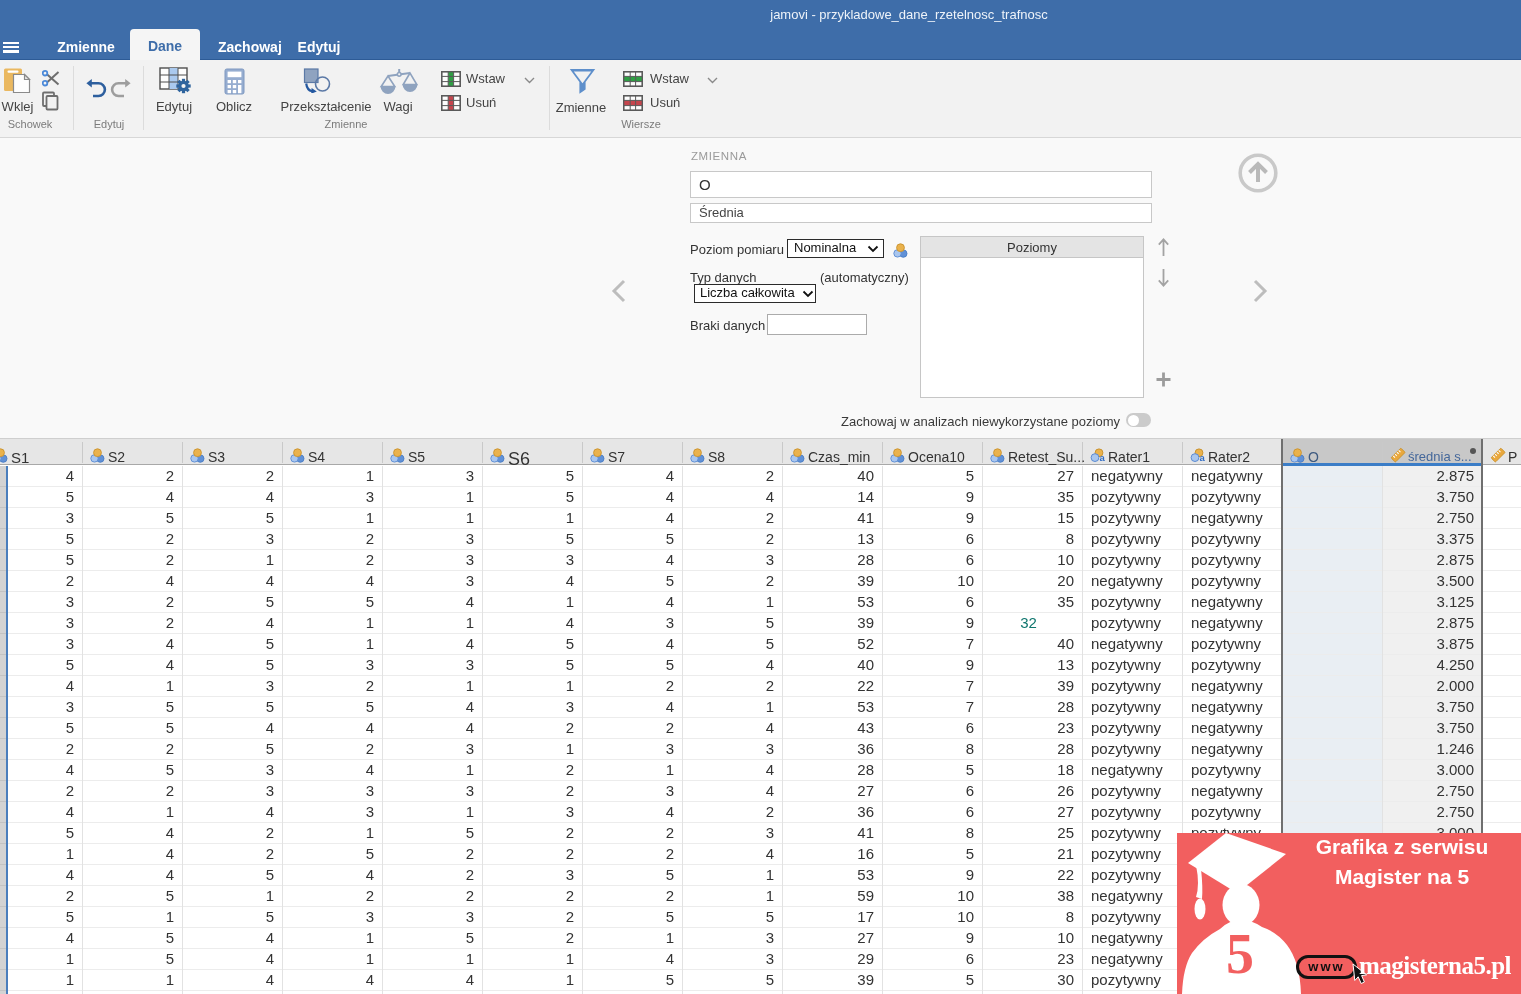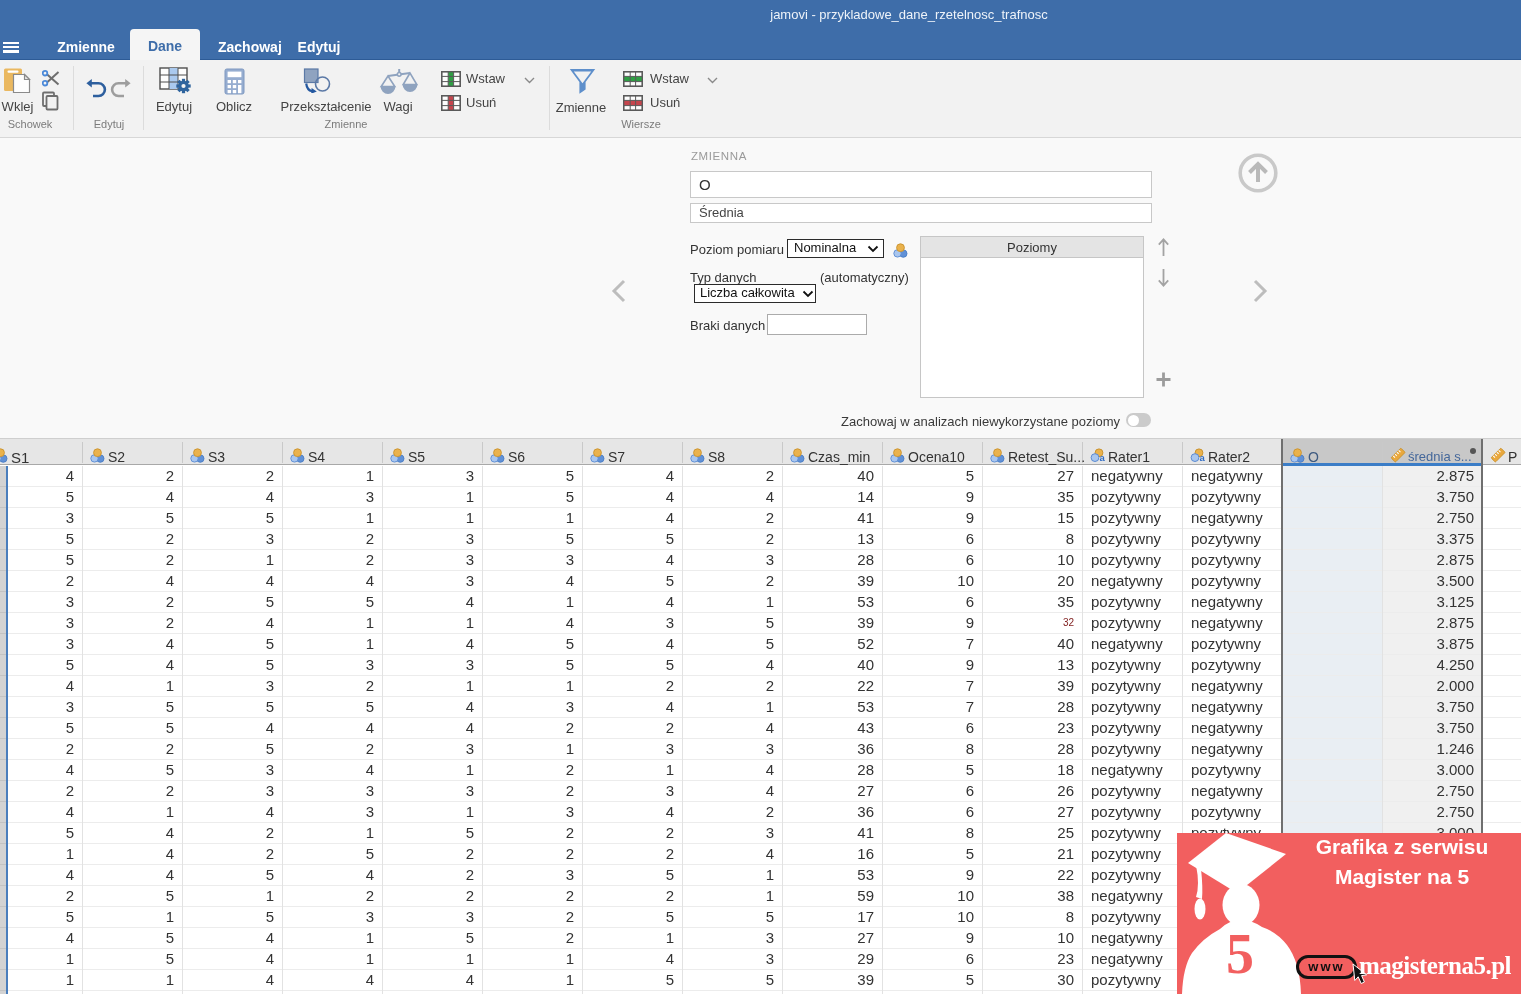--- a/index.html
+++ b/index.html
@@ -237,21 +237,21 @@
 <circle cx="4.5" cy="10.4" r="3.7" fill="#a9c6ee" stroke="#5b8bd2" stroke-width="0.9"></circle>
 <circle cx="7.5" cy="4.7" r="3.9" fill="#eab24c" stroke="#c9922e" stroke-width="0.9"></circle>
 </svg>
 <div class="abs" style="left:408px;top:449px;font-size:14px;color:#333;white-space:nowrap">S5</div>
 <div class="abs" style="left:582px;top:442px;width:1px;height:21px;background:#c9c9c9"></div>
 <svg style="position:absolute;left:490px;top:448px" width="15" height="15" viewBox="0 0 15 15">
 <circle cx="10.3" cy="10.6" r="3.7" fill="#6191d6" stroke="#4a7dc4" stroke-width="0.9"></circle>
 <circle cx="4.5" cy="10.4" r="3.7" fill="#a9c6ee" stroke="#5b8bd2" stroke-width="0.9"></circle>
 <circle cx="7.5" cy="4.7" r="3.9" fill="#eab24c" stroke="#c9922e" stroke-width="0.9"></circle>
 </svg>
-<div class="abs" style="left:508px;top:449px;font-size:14px;color:#333;white-space:nowrap">S6</div>
+<div class="abs" style="left:508px;top:449px;font-size:18px;color:#333;white-space:nowrap">S6</div>
 <div class="abs" style="left:682px;top:442px;width:1px;height:21px;background:#c9c9c9"></div>
 <svg style="position:absolute;left:590px;top:448px" width="15" height="15" viewBox="0 0 15 15">
 <circle cx="10.3" cy="10.6" r="3.7" fill="#6191d6" stroke="#4a7dc4" stroke-width="0.9"></circle>
 <circle cx="4.5" cy="10.4" r="3.7" fill="#a9c6ee" stroke="#5b8bd2" stroke-width="0.9"></circle>
 <circle cx="7.5" cy="4.7" r="3.9" fill="#eab24c" stroke="#c9922e" stroke-width="0.9"></circle>
 </svg>
 <div class="abs" style="left:608px;top:449px;font-size:14px;color:#333;white-space:nowrap">S7</div>
 <div class="abs" style="left:782px;top:442px;width:1px;height:21px;background:#c9c9c9"></div>
 <svg style="position:absolute;left:690px;top:448px" width="15" height="15" viewBox="0 0 15 15">
 <circle cx="10.3" cy="10.6" r="3.7" fill="#6191d6" stroke="#4a7dc4" stroke-width="0.9"></circle>
@@ -607,21 +607,21 @@
     <div style="height:4px"></div>
   </div>
 <div class="abs" style="left:983px;top:466px;width:100px;background:#fff;border-right:1px solid #e2e2e2">
     <div style="height:21px;line-height:20px;border-bottom:1px solid #ececec;text-align:right;padding-right:8px;font-size:15px;color:#333">27</div>
     <div style="height:21px;line-height:20px;border-bottom:1px solid #ececec;text-align:right;padding-right:8px;font-size:15px;color:#333">35</div>
     <div style="height:21px;line-height:20px;border-bottom:1px solid #ececec;text-align:right;padding-right:8px;font-size:15px;color:#333">15</div>
     <div style="height:21px;line-height:20px;border-bottom:1px solid #ececec;text-align:right;padding-right:8px;font-size:15px;color:#333">8</div>
     <div style="height:21px;line-height:20px;border-bottom:1px solid #ececec;text-align:right;padding-right:8px;font-size:15px;color:#333">10</div>
     <div style="height:21px;line-height:20px;border-bottom:1px solid #ececec;text-align:right;padding-right:8px;font-size:15px;color:#333">20</div>
     <div style="height:21px;line-height:20px;border-bottom:1px solid #ececec;text-align:right;padding-right:8px;font-size:15px;color:#333">35</div>
-    <div style="height:21px;line-height:20px;border-bottom:1px solid #ececec;text-align:right;padding-right:8px;font-size:10px;color:#7f1d1d">32</div>
+    <div style="height:21px;line-height:20px;border-bottom:1px solid #ececec;text-align:center;padding-right:8px;font-size:15px;color:#0f766e">32</div>
     <div style="height:21px;line-height:20px;border-bottom:1px solid #ececec;text-align:right;padding-right:8px;font-size:15px;color:#333">40</div>
     <div style="height:21px;line-height:20px;border-bottom:1px solid #ececec;text-align:right;padding-right:8px;font-size:15px;color:#333">13</div>
     <div style="height:21px;line-height:20px;border-bottom:1px solid #ececec;text-align:right;padding-right:8px;font-size:15px;color:#333">39</div>
     <div style="height:21px;line-height:20px;border-bottom:1px solid #ececec;text-align:right;padding-right:8px;font-size:15px;color:#333">28</div>
     <div style="height:21px;line-height:20px;border-bottom:1px solid #ececec;text-align:right;padding-right:8px;font-size:15px;color:#333">23</div>
     <div style="height:21px;line-height:20px;border-bottom:1px solid #ececec;text-align:right;padding-right:8px;font-size:15px;color:#333">28</div>
     <div style="height:21px;line-height:20px;border-bottom:1px solid #ececec;text-align:right;padding-right:8px;font-size:15px;color:#333">18</div>
     <div style="height:21px;line-height:20px;border-bottom:1px solid #ececec;text-align:right;padding-right:8px;font-size:15px;color:#333">26</div>
     <div style="height:21px;line-height:20px;border-bottom:1px solid #ececec;text-align:right;padding-right:8px;font-size:15px;color:#333">27</div>
     <div style="height:21px;line-height:20px;border-bottom:1px solid #ececec;text-align:right;padding-right:8px;font-size:15px;color:#333">25</div>

